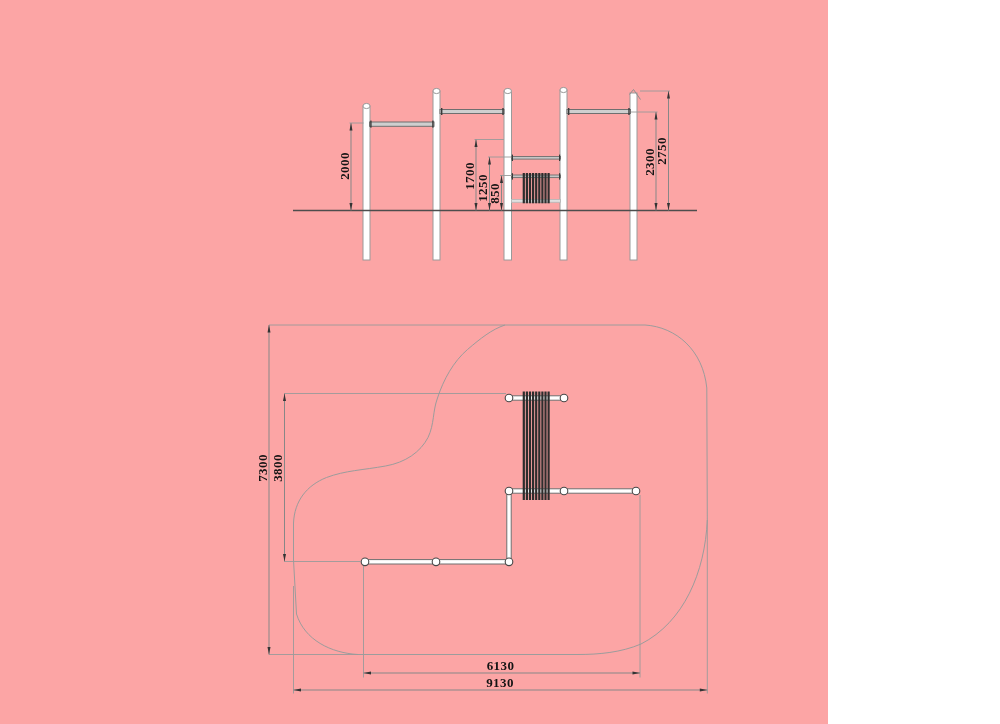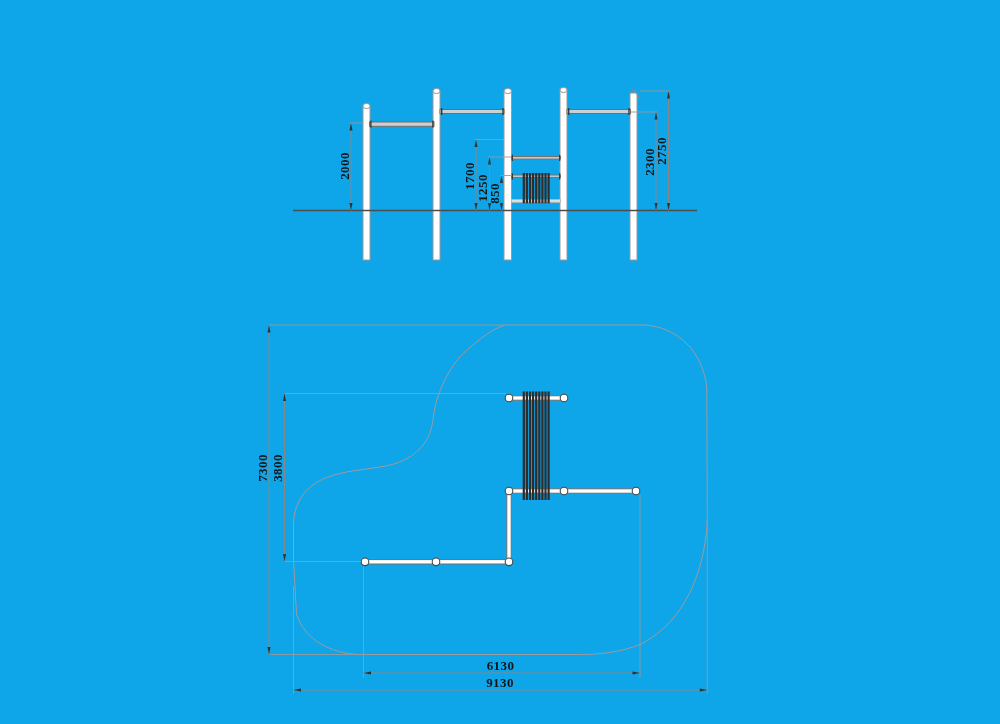--- a/index.html
+++ b/index.html
@@ -1,16 +1,16 @@
 <!DOCTYPE html>
 <html><head>
 <meta charset="utf-8">
 <style>
   html,body{margin:0;padding:0;background:#fff;}
-  #canvas{position:relative;width:1000px;height:724px;background:#0ea5e9;overflow:hidden;
+  #canvas{position:relative;width:828px;height:724px;background:#fca5a5;overflow:hidden;
           font-family:"Liberation Serif",serif;}
   svg{display:block;}
   .thin{stroke:#8f8f8f;stroke-width:1;fill:none;}
   .ext{stroke:#9a9a9a;stroke-width:0.9;fill:none;}
   .dimline{stroke:#878787;stroke-width:1;fill:none;}
   .blob{stroke:#9c9c9c;stroke-width:1;fill:none;}
   .ground{stroke:#4d4d4d;stroke-width:1.3;fill:none;}
   .post{fill:#ffffff;stroke:#9a9a9a;stroke-width:1;}
   .cap{fill:#ffffff;stroke:#9a9a9a;stroke-width:1;}
   .bar{fill:#cfcfcf;stroke:#6f6f6f;stroke-width:1;}

